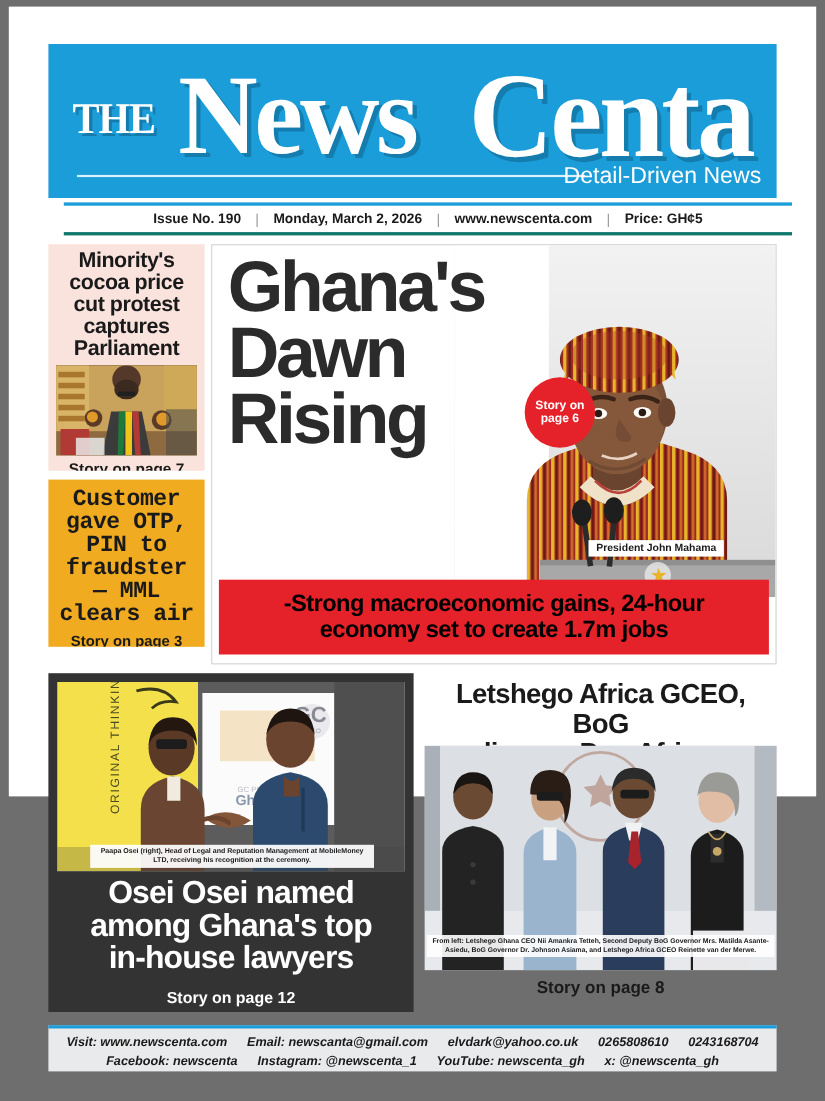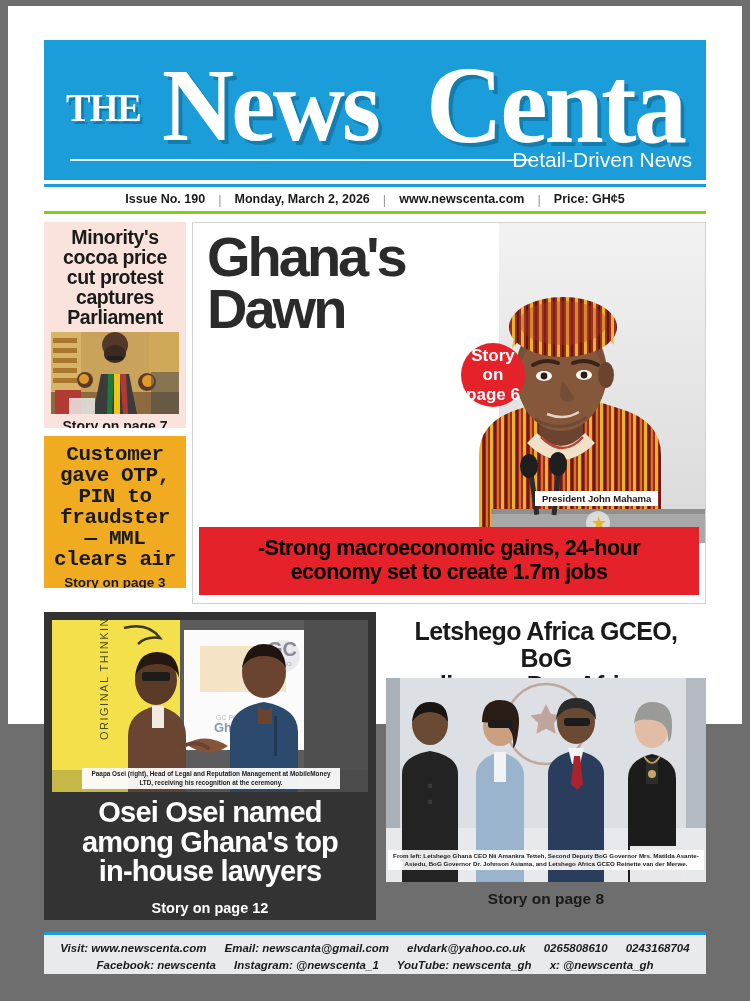--- a/index.html
+++ b/index.html
@@ -99,26 +99,26 @@
     top: 108px;
     font-family: "Liberation Sans", sans-serif;
     font-size: 21px;
     color: #ffffff;
     letter-spacing: 0px;
   }
 
   
   .infobar {
     position: absolute;
-    left: 36px;
+    left: 50px;
     top: 178px;
     width: 662px;
     height: 30px;
     border-top: 3px solid #1b9dd9;
-    border-bottom: 3px solid #84cc16;
+    border-bottom: 3px solid #0f766e;
     box-sizing: border-box;
     display: flex;
     align-items: center;
     justify-content: center;
   }
   .infobar .seg {
     font-family: "Liberation Sans", sans-serif;
     font-weight: bold;
     font-size: 12.5px;
     color: #1a1a1a;
@@ -209,39 +209,39 @@
     height: 320px;
     overflow: hidden;
   }
   .lead-headline {
     position: absolute;
     left: 14px;
     top: 8px;
     width: 330px;
     font-family: "Liberation Sans", sans-serif;
     font-weight: bold;
-    font-size: 56px;
+    font-size: 65px;
     line-height: 0.92;
     color: #2b2b2b;
     letter-spacing: -3px;
     z-index: 4;
   }
   .lead-headline span { display: block; }
   .badge {
     position: absolute;
-    left: 268px;
+    left: 284px;
     top: 120px;
     width: 64px;
     height: 64px;
     border-radius: 50%;
     background: #e52229;
     color: #ffffff;
     font-family: "Liberation Sans", sans-serif;
     font-weight: bold;
-    font-size: 17px;
+    font-size: 11px;
     line-height: 1.12;
     text-align: center;
     display: flex;
     align-items: center;
     justify-content: center;
     z-index: 6;
   }
   .nameplate {
     position: absolute;
     left: 122px;
@@ -565,20 +565,21 @@
 
         <circle cx="185" cy="300" r="12" fill="#e7e7e7" opacity="0.8"></circle>
         <path d="M185 293 l2.5 5 h5.5 l-4.4 3.4 1.7 5.4 -4.3-3.3 -4.3 3.3 1.7-5.4 -4.4-3.4 h5.5 z" fill="#e8b52a"></path>
       </svg>
       <div class="nameplate">President John Mahama</div>
     </div>
 
     <div class="lead-headline">
       <span>Ghana's</span>
       <span>Dawn</span>
+      <span>Rising</span>
     </div>
 
     <div class="badge">Story on page 6</div>
 
     <div class="lead-banner">
       <div class="lead-banner-text">-Strong macroeconomic gains, 24-hour</div>
       <div class="lead-banner-text">economy set to create 1.7m jobs</div>
     </div>
   </div>
 

